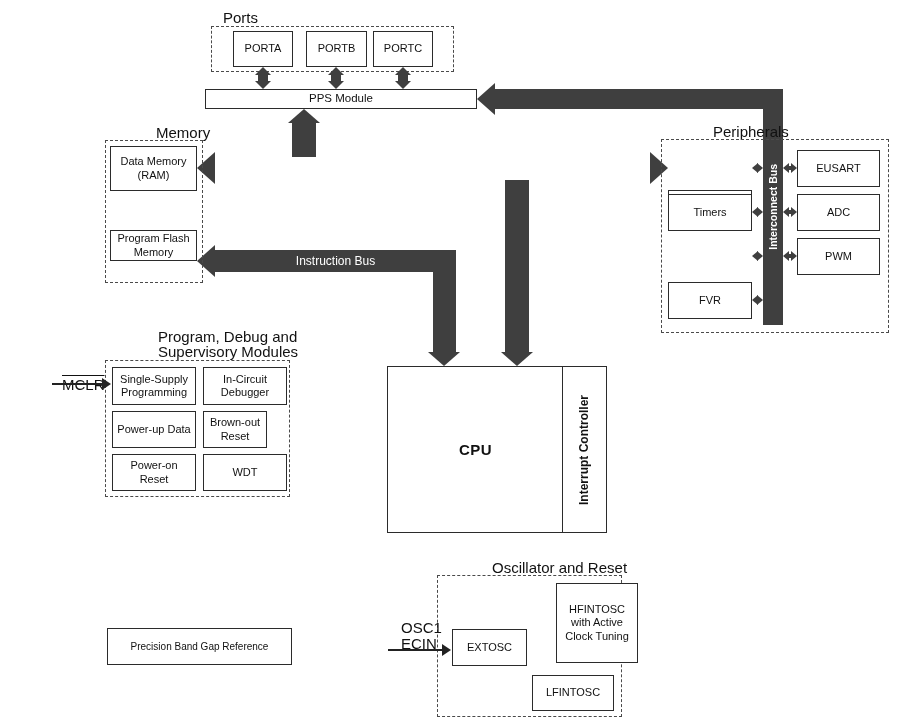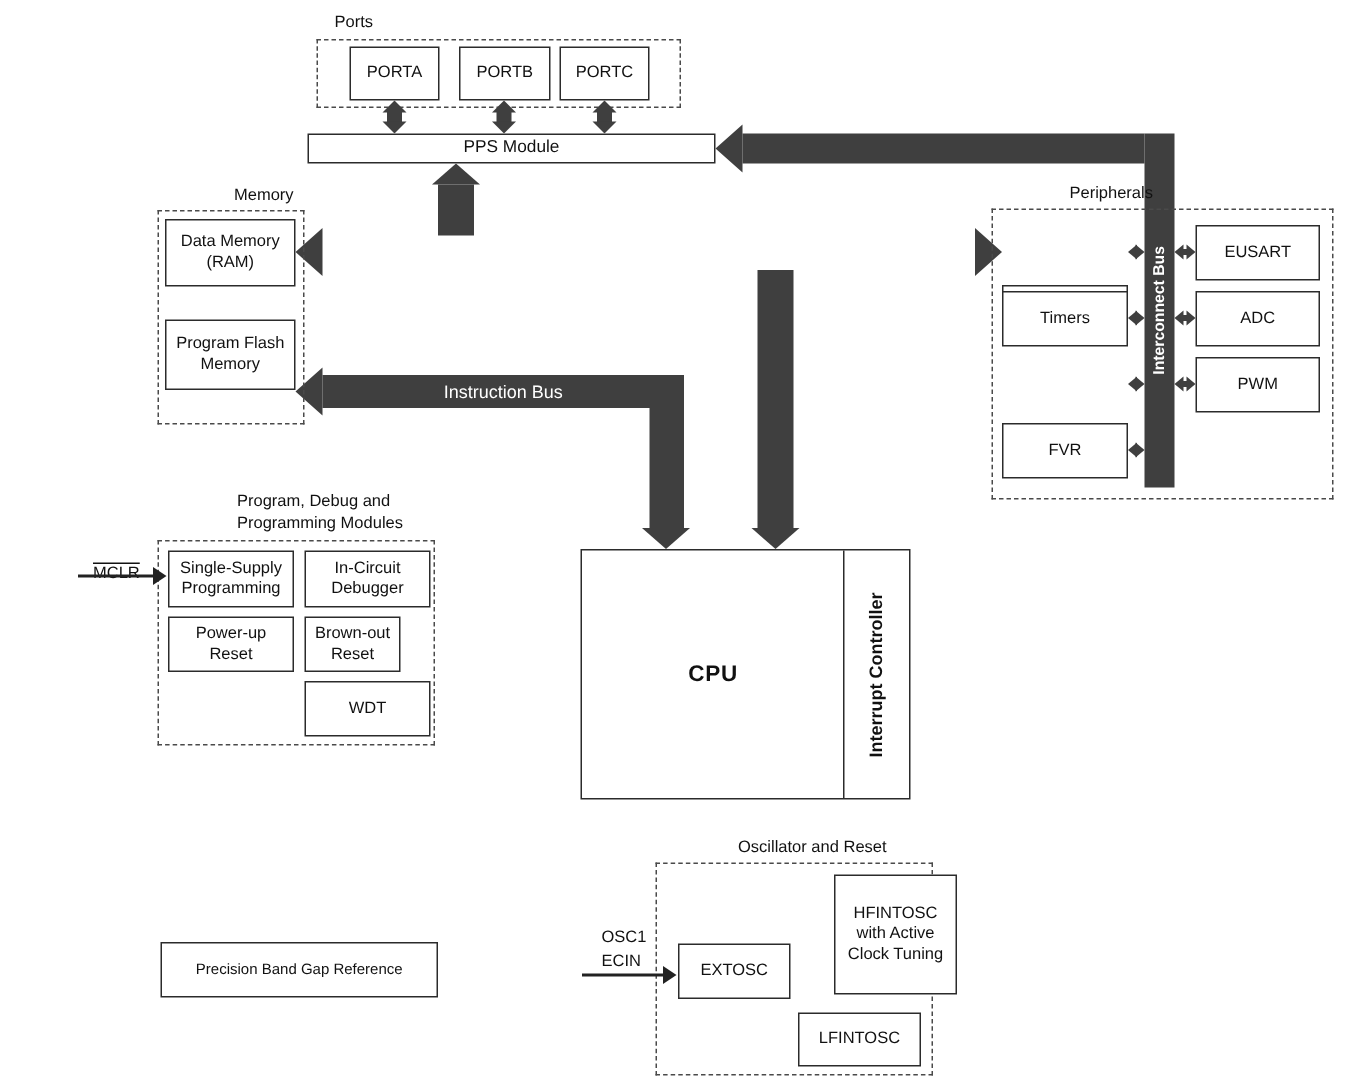--- a/index.html
+++ b/index.html
@@ -1,20 +1,20 @@
 <!DOCTYPE html>
 <html><head>
 <meta charset="utf-8">
 <style>
   * { box-sizing: border-box; margin: 0; padding: 0; }
   body { background: #fff; font-family: "Liberation Sans", sans-serif; }
   #diagram { position: relative; width: 902px; height: 728px; background: #fff; overflow: hidden; }
   .box { position: absolute; background: #fff; border: 1.5px solid #2b2b2b; display: flex; align-items: center; justify-content: center; text-align: center; font-size: 11px; line-height: 1.2; color: #111; padding: 2px; }
   .group { position: absolute; border: 1.5px dashed #4a4a4a; background: transparent; }
-  .glabel { position: absolute; font-size: 11px; color: #111; white-space: nowrap; padding-left: 48px; }
+  .glabel { position: absolute; font-size: 15px; color: #111; white-space: nowrap; padding-left: 48px; }
   .bus { position: absolute; background: #3f3f3f; }
   .buslabel { display: flex; align-items: center; justify-content: center; color: #fff; font-size: 12px; }
   .arr { position: absolute; width: 0; height: 0; }
   .arr-left  { border-top: 16px solid transparent; border-bottom: 16px solid transparent; border-right: 18px solid #3f3f3f; }
   .arr-right { border-top: 16px solid transparent; border-bottom: 16px solid transparent; border-left: 18px solid #3f3f3f; }
   .arr-up    { border-left: 16px solid transparent; border-right: 16px solid transparent; border-bottom: 14px solid #3f3f3f; }
   .arr-down  { border-left: 16px solid transparent; border-right: 16px solid transparent; border-top: 14px solid #3f3f3f; }
   .sarr-up   { border-left: 8px solid transparent; border-right: 8px solid transparent; border-bottom: 8px solid #3f3f3f; }
   .sarr-down { border-left: 8px solid transparent; border-right: 8px solid transparent; border-top: 8px solid #3f3f3f; }
   .harr-l { border-top: 5px solid transparent; border-bottom: 5px solid transparent; border-right: 6px solid #3f3f3f; }
@@ -76,21 +76,21 @@
   <div class="arr arr-left" style="left:197px;top:245px;"></div>
   <div class="bus buslabel" style="left:215px;top:250px;width:241px;height:22px;">
     <span>Instruction Bus</span>
   </div>
   <div class="bus" style="left:433px;top:272px;width:23px;height:80px;"></div>
   <div class="arr arr-down" style="left:428px;top:352px;"></div>
 
   <div class="glabel" style="left:108px;top:124px;">Memory</div>
   <div class="group" style="left:105px;top:140px;width:98px;height:143px;"></div>
   <div class="box" style="left:110px;top:146px;width:87px;height:45px;">Data Memory (RAM)</div>
-  <div class="box" style="left:110px;top:213px;width:87px;height:47px;">Program Flash Memory</div>
+  <div class="box" style="left:110px;top:230px;width:87px;height:31px;">Program Flash Memory</div>
 
   <div class="glabel" style="left:665px;top:123px;">Peripherals</div>
   <div class="group" style="left:661px;top:139px;width:228px;height:194px;"></div>
   <div class="box" style="left:668px;top:150px;width:84px;height:37px;margin-top:40px;">MSSP1</div>
   <div class="box" style="left:668px;top:194px;width:84px;height:37px;">Timers</div>
   <div class="box" style="left:668px;top:282px;width:84px;height:37px;">FVR</div>
   <div class="box" style="left:797px;top:150px;width:83px;height:37px;">EUSART</div>
   <div class="box" style="left:797px;top:194px;width:83px;height:37px;">ADC</div>
   <div class="box" style="left:797px;top:238px;width:83px;height:37px;">PWM</div>
 
@@ -121,26 +121,27 @@
     <div class="bus" style="left:787px;top:210px;width:5px;height:4px;"></div>
     <div class="arr harr-r" style="left:791px;top:207px;"></div>
   </div>
   <div>
     <div class="arr harr-l" style="left:783px;top:251px;"></div>
     <div class="bus" style="left:787px;top:254px;width:5px;height:4px;"></div>
     <div class="arr harr-r" style="left:791px;top:251px;"></div>
   </div>
 
   <div class="glabel" style="left:110px;top:328px;">Program, Debug and</div>
-  <div class="glabel" style="left:110px;top:343px;">Programming Modules</div>
+  <div class="glabel" style="left:110px;top:343px;">Supervisory Modules</div>
   <div class="group" style="left:105px;top:360px;width:185px;height:137px;"></div>
   <div class="box" style="left:112px;top:367px;width:84px;height:38px;">Single-Supply Programming</div>
   <div class="box" style="left:203px;top:367px;width:84px;height:38px;">In-Circuit Debugger</div>
-  <div class="box" style="left:112px;top:411px;width:84px;height:37px;">Power-up Reset</div>
+  <div class="box" style="left:112px;top:411px;width:84px;height:37px;">Power-up Data</div>
   <div class="box" style="left:203px;top:411px;width:64px;height:37px;">Brown-out Reset</div>
+  <div class="box" style="left:112px;top:454px;width:84px;height:37px;">Power-on Reset</div>
   <div class="box" style="left:203px;top:454px;width:84px;height:37px;">WDT</div>
 
   <div class="glabel" style="left:14px;top:376px;text-decoration:overline;">MCLR</div>
   <div>
     <div class="thinline" style="left:52px;top:383px;width:51px;height:2px;"></div>
     <div class="arr" style="left:102px;top:378px;border-top:6px solid transparent;border-bottom:6px solid transparent;border-left:9px solid #222;"></div>
   </div>
 
   <div class="box cpu" style="left:387px;top:366px;width:220px;height:167px;">
     <div class="cpu-main">CPU</div>

